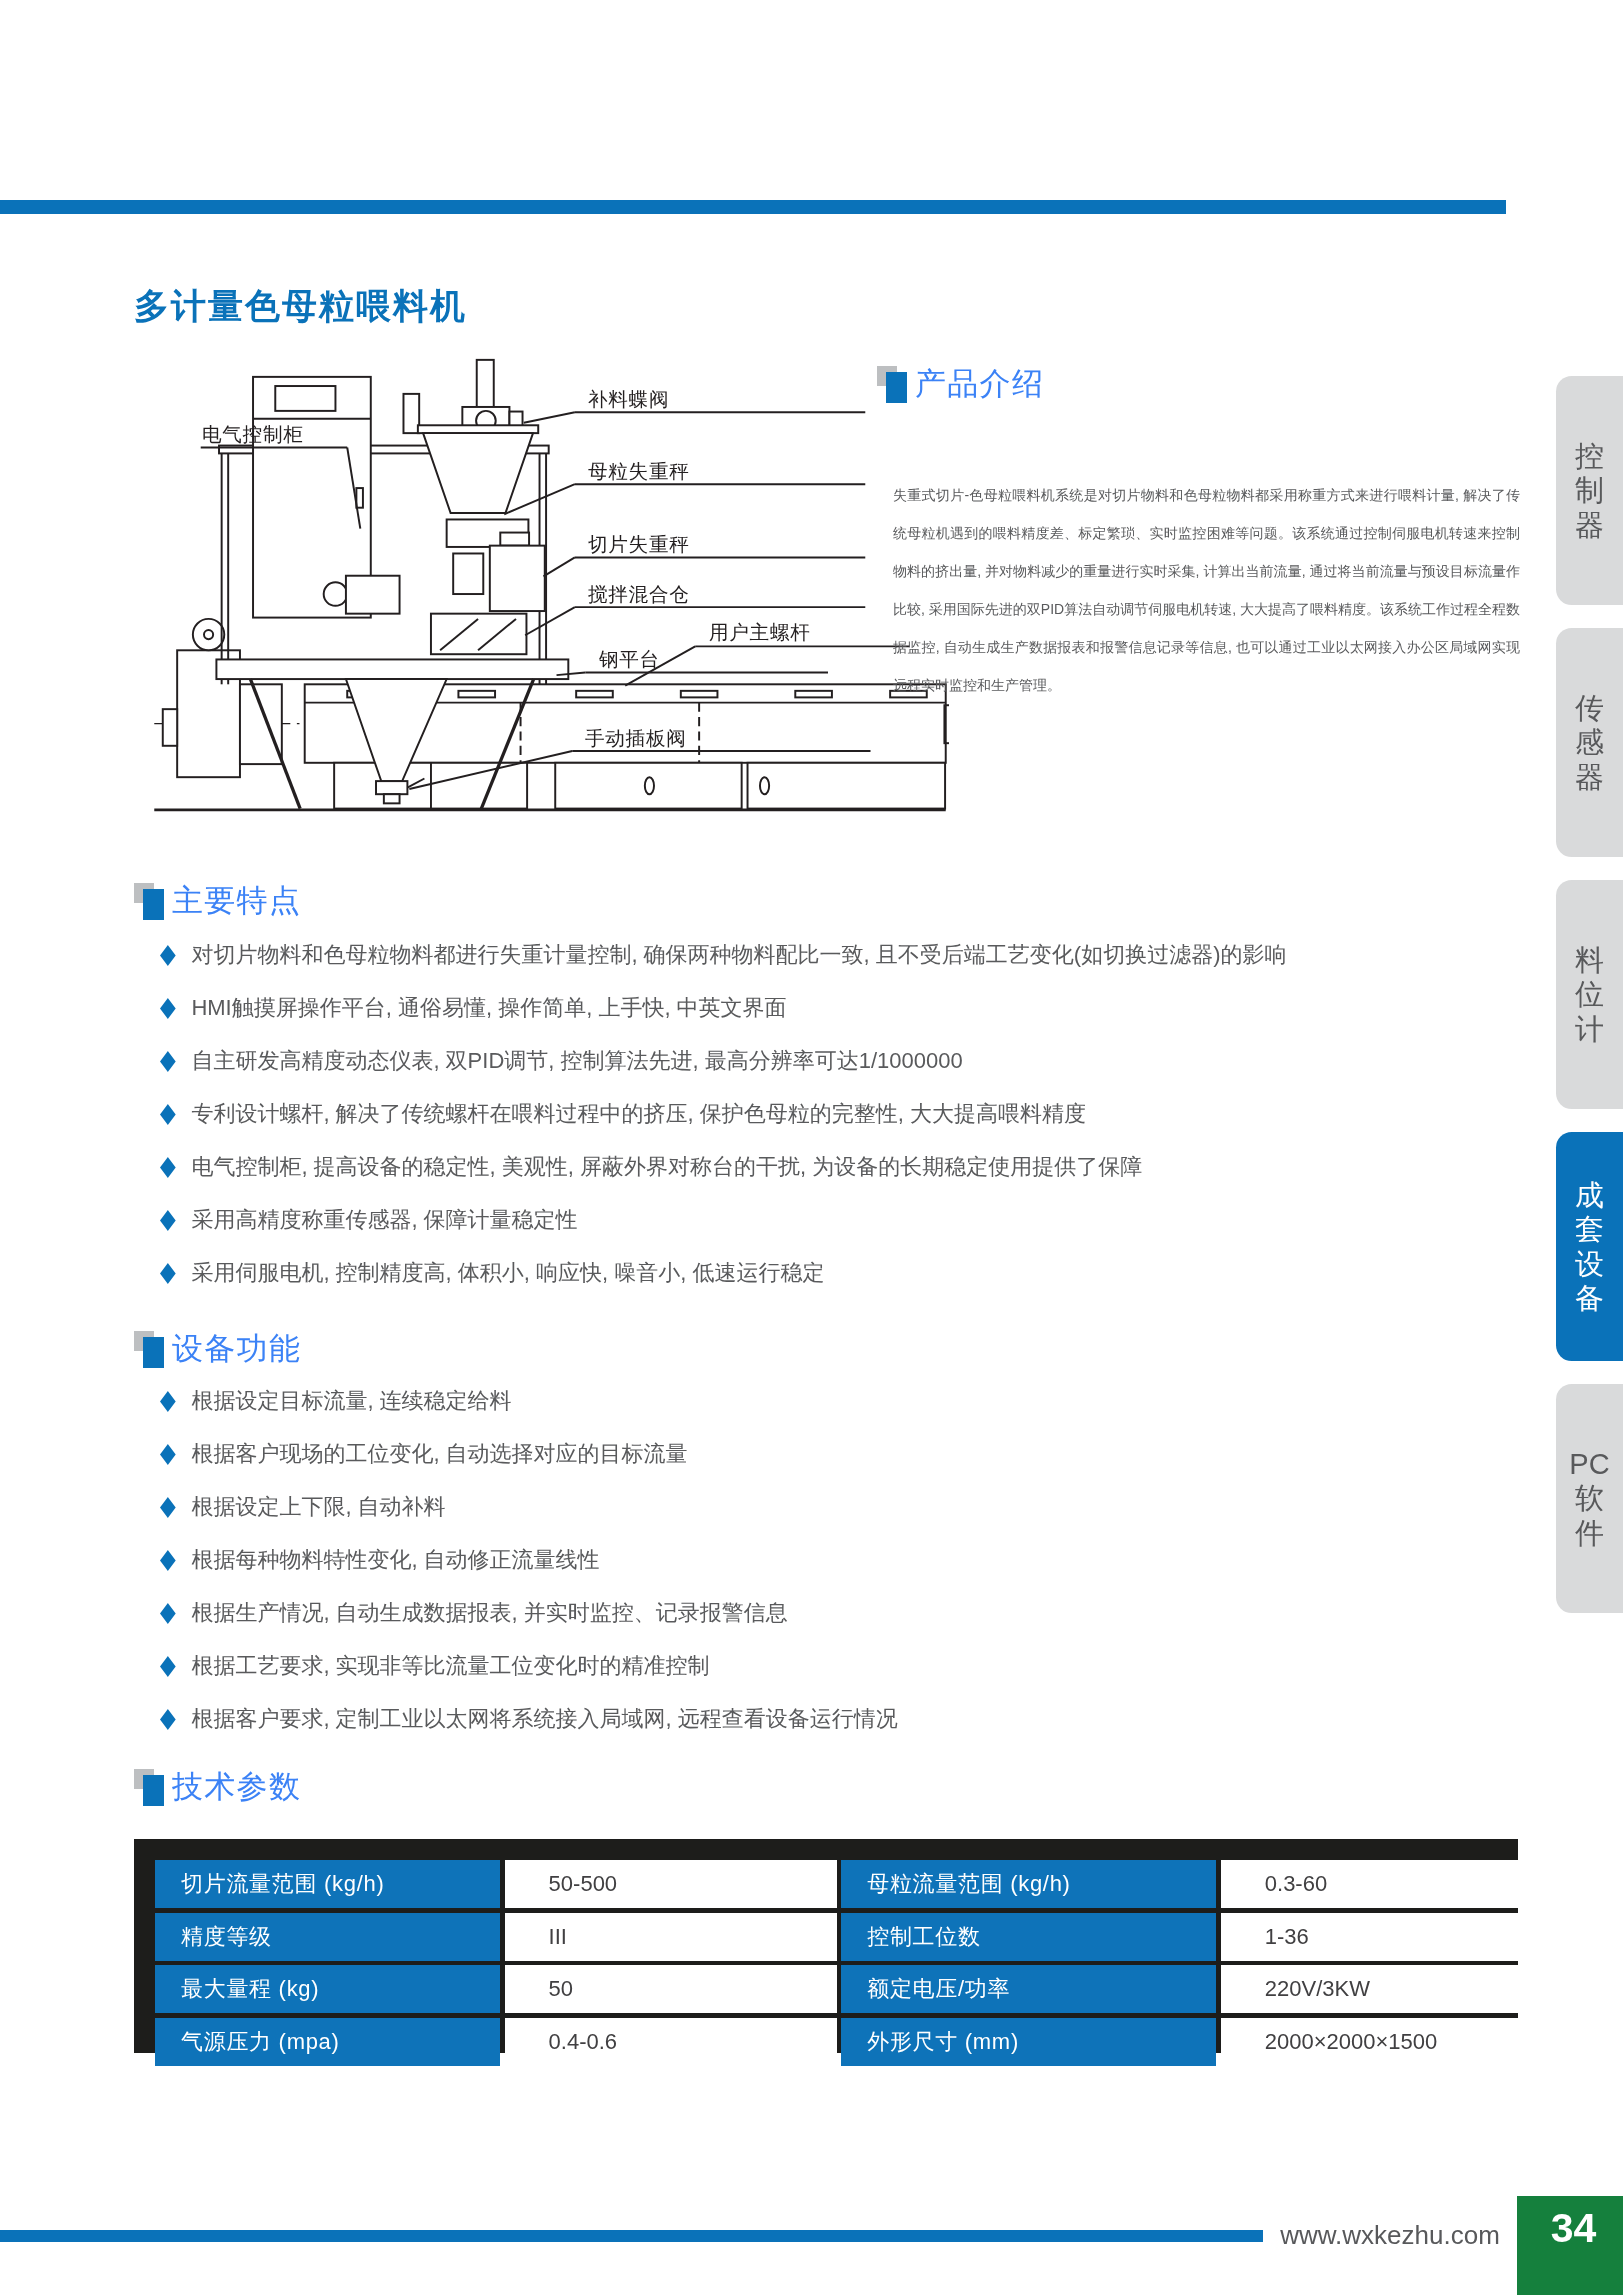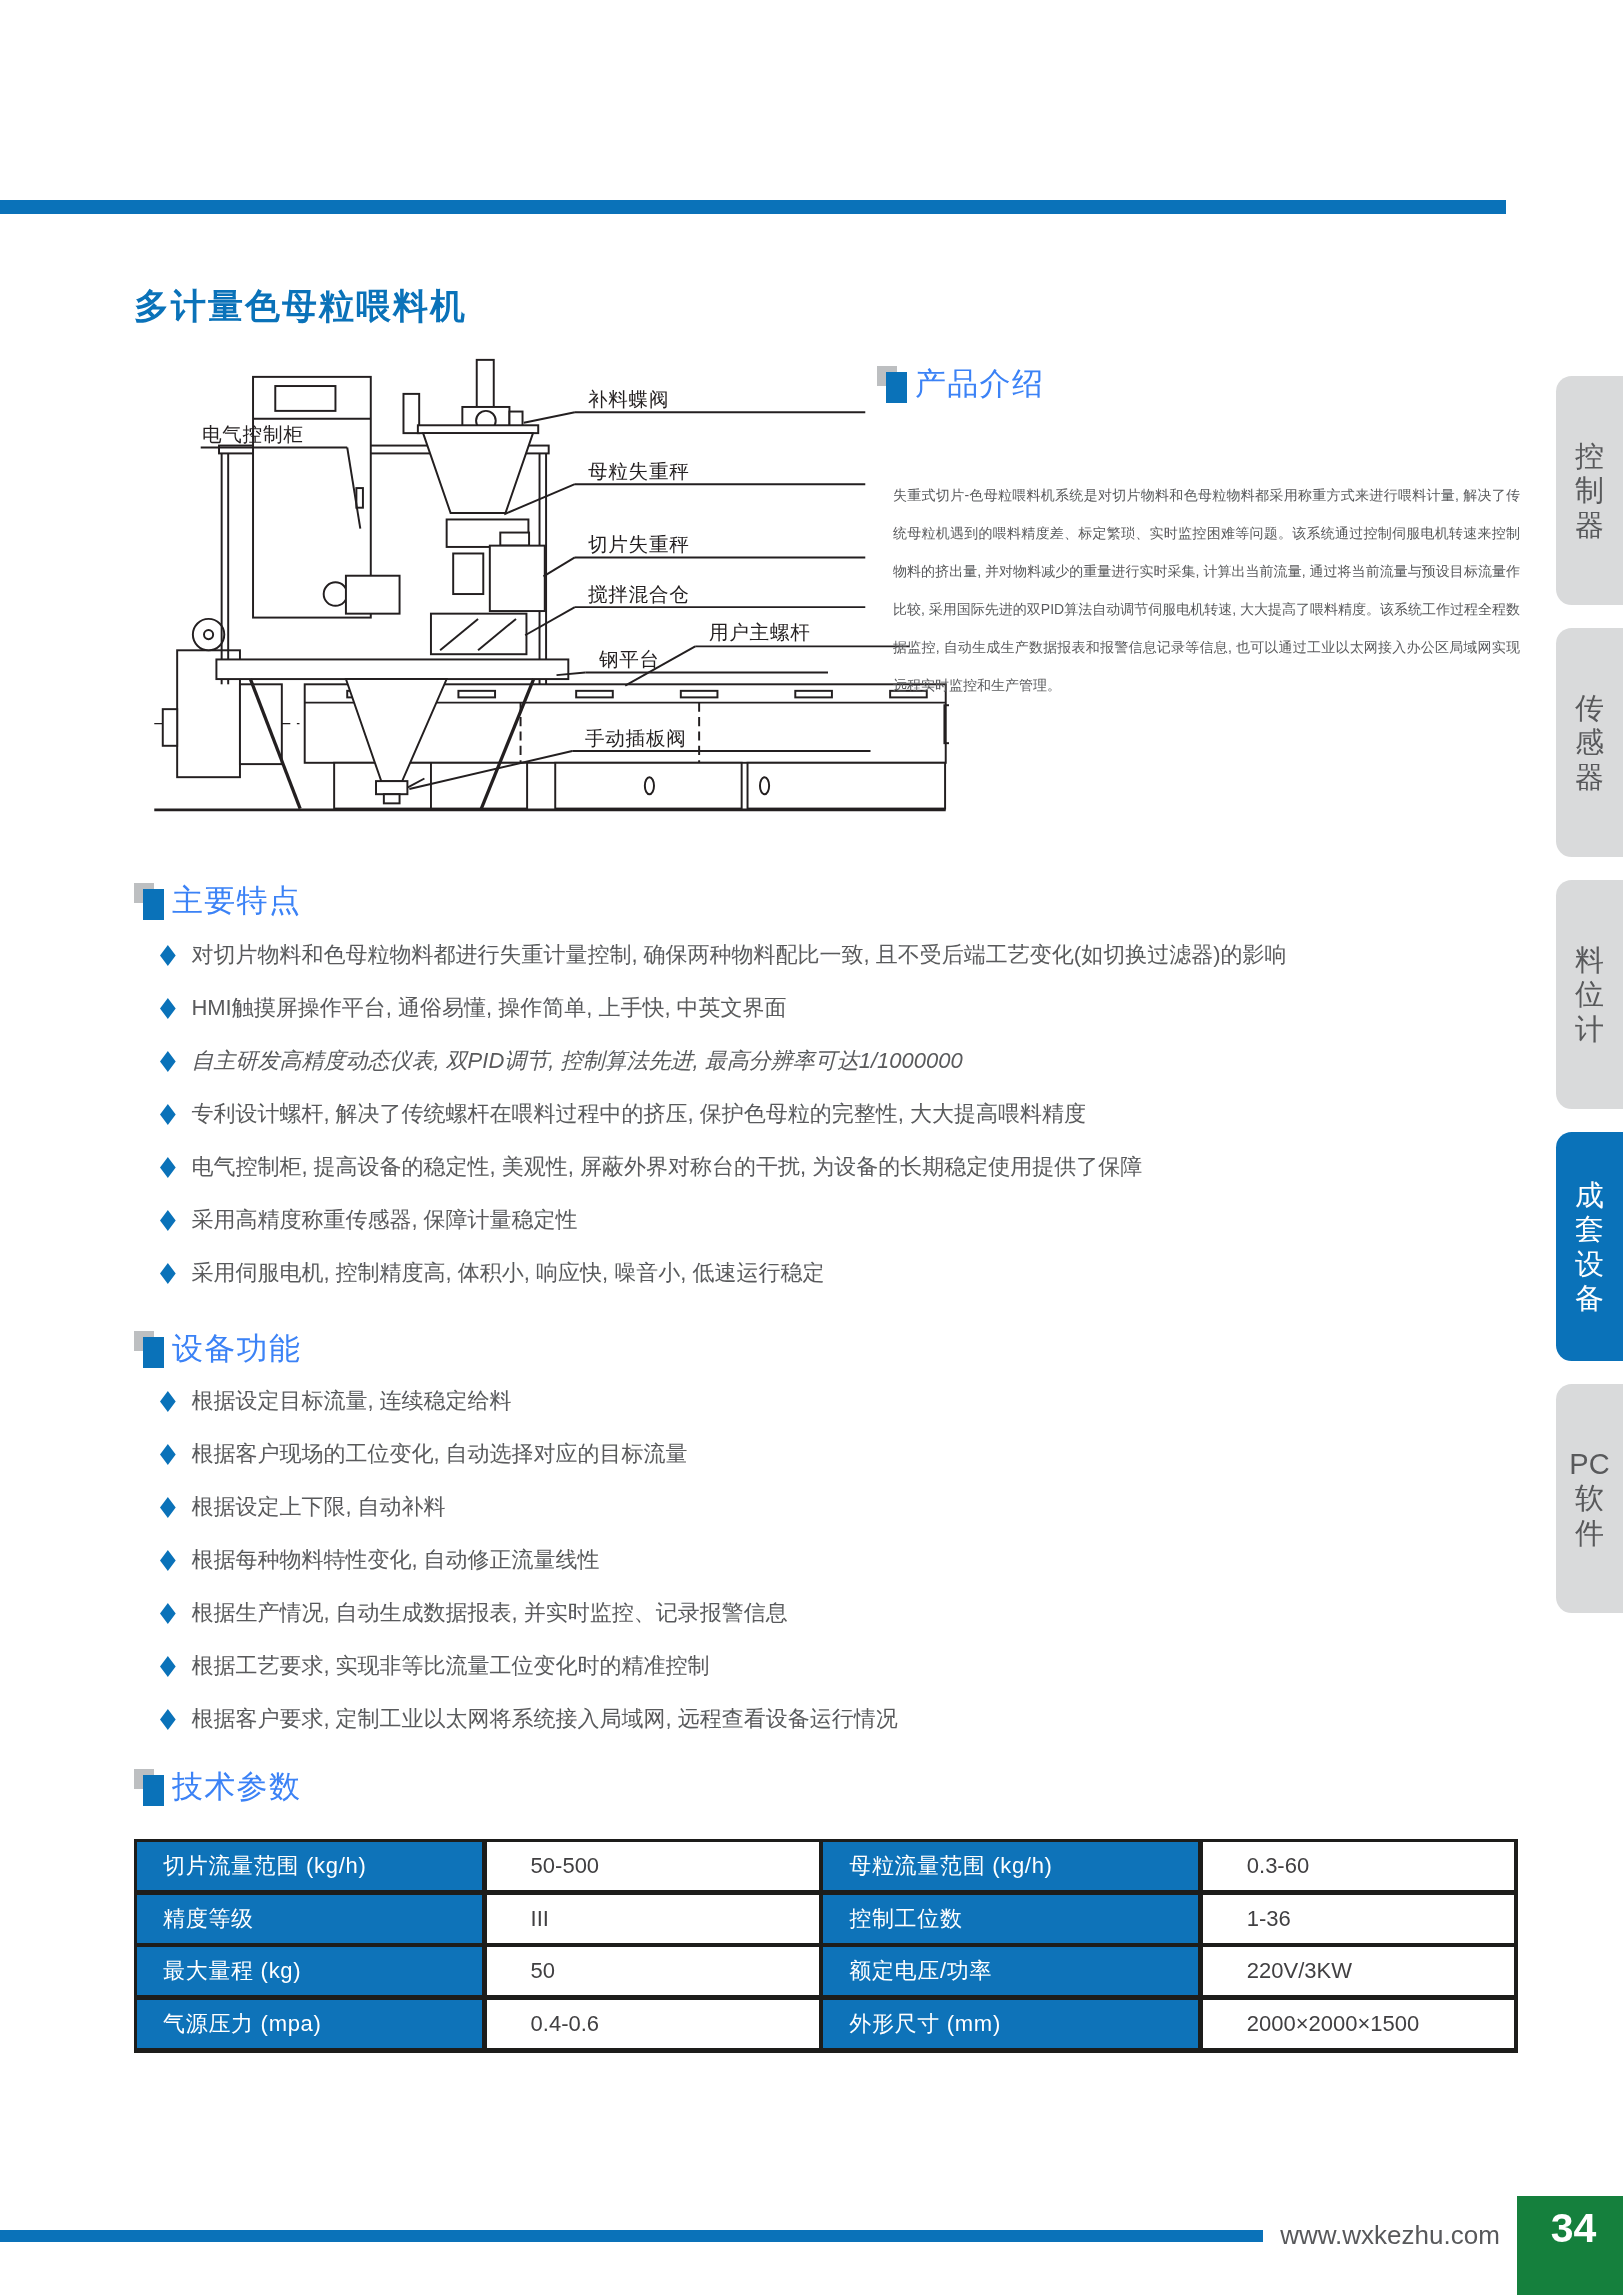--- a/index.html
+++ b/index.html
@@ -28,21 +28,21 @@
   .diagram svg{position:absolute;left:0;top:0;}
   .dlabel{position:absolute;font-size:19.6px;color:#231f20;white-space:nowrap;letter-spacing:0.7px;}
   
   .blist{position:absolute;left:160px;margin:0;padding:0;list-style:none;width:1341px;}
   .blist li{position:absolute;left:0;display:flex;align-items:center;white-space:nowrap;font-size:22px;color:#595a5c;}
   .blist .dia{flex:0 0 15.7px;margin-right:15.7px;display:inline-flex;align-items:center;}
   
   .spec-table{
     position:absolute;left:134px;top:1839px;width:1384px;height:214px;background:#1d1d1b;
     display:grid;grid-template-columns:345px 332px 375px 311px;grid-auto-rows:48px;
-    gap:4.6px;padding:3px;box-sizing:border-box;
+    gap:4.6px;padding:21px;box-sizing:border-box;
   }
   .spec-table .cell{display:flex;align-items:center;font-size:22px;}
   .spec-table .lbl{background:#0e73b9;color:#ffffff;padding-left:26px;letter-spacing:0.7px;}
   .spec-table .val{background:#ffffff;color:#414042;padding-left:44px;}
   
   .side-tab{
     position:absolute;left:1556px;width:67px;height:229px;background:#d9dadb;
     border-top-left-radius:15.7px;border-bottom-left-radius:15.7px;
     display:flex;align-items:center;justify-content:center;cursor:pointer;
   }
@@ -191,21 +191,21 @@
       <span>对切片物料和色母粒物料都进行失重计量控制, 确保两种物料配比一致, 且不受后端工艺变化(如切换过滤器)的影响</span>
     </li>
   <li style="top:993px;">
       <span class="dia">
         <svg width="15.7" height="21" viewBox="0 0 24 32">
           <polygon points="12,0 24,16 12,32 0,16" fill="#0a72b9"></polygon>
         </svg>
       </span>
       <span>HMI触摸屏操作平台, 通俗易懂, 操作简单, 上手快, 中英文界面</span>
     </li>
-  <li style="top:1046px;font-style:italic;">
+  <li style="top:1046px;">
       <span class="dia">
         <svg width="15.7" height="21" viewBox="0 0 24 32">
           <polygon points="12,0 24,16 12,32 0,16" fill="#0a72b9"></polygon>
         </svg>
       </span>
       <span>自主研发高精度动态仪表, 双PID调节, 控制算法先进, 最高分辨率可达1/1000000</span>
     </li>
   <li style="top:1099px;">
       <span class="dia">
         <svg width="15.7" height="21" viewBox="0 0 24 32">

